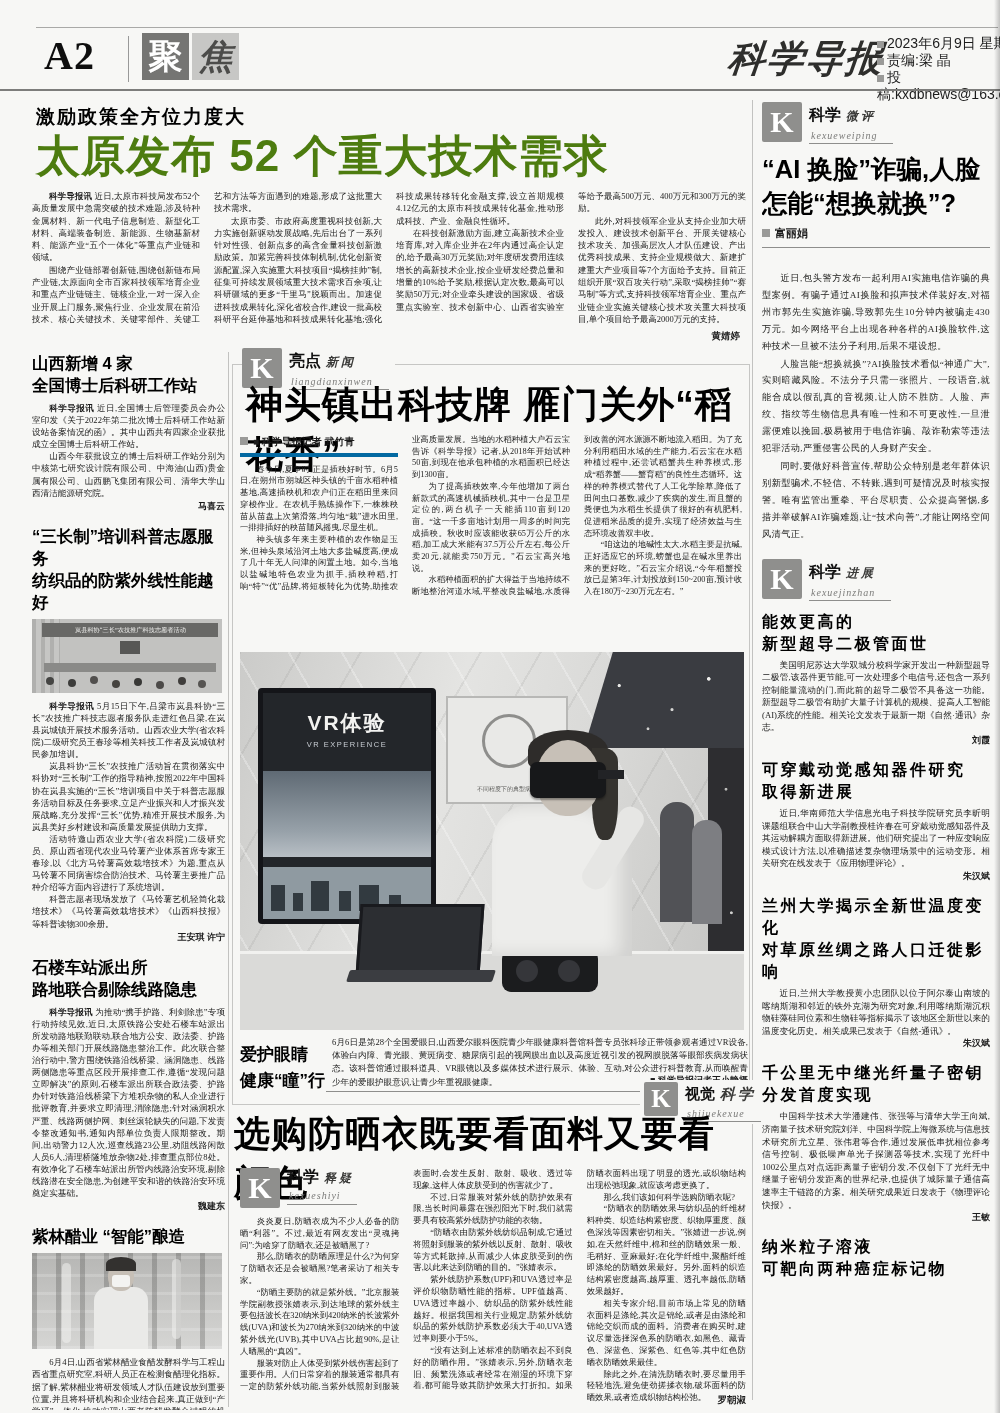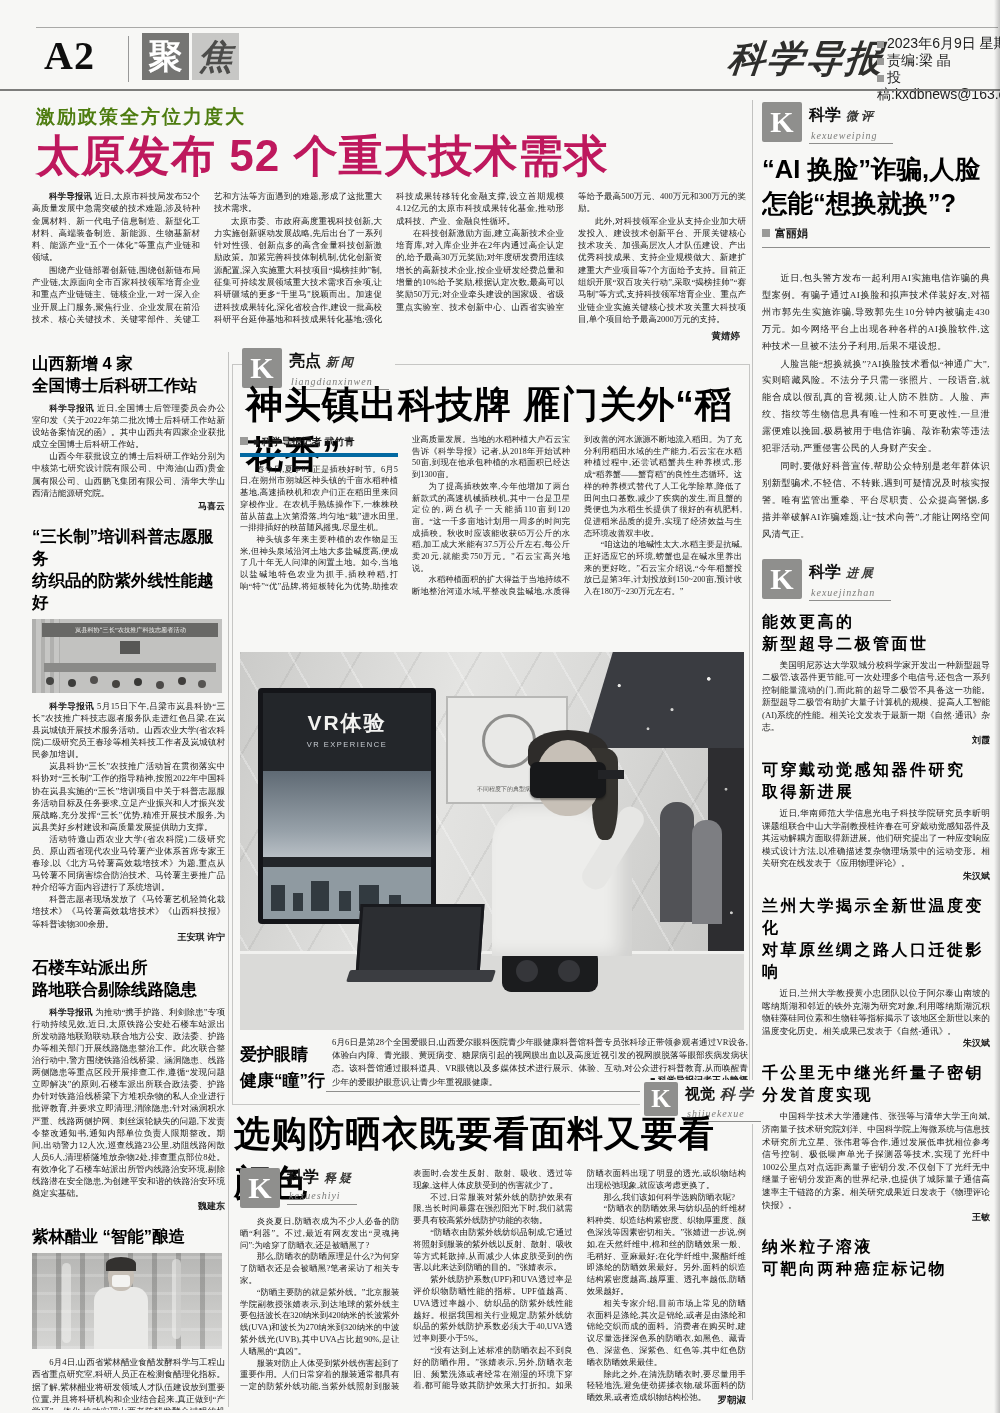--- a/index.html
+++ b/index.html
@@ -23,22 +23,22 @@
             transform:skewX(-6deg);letter-spacing:2px;}
   .hdr-info{left:877px;top:35px;width:146px;font-size:14px;line-height:17px;color:#1c1c1c;
             font-family:"Liberation Sans",sans-serif;}
   .hdr-info .sq{display:inline-block;width:7px;height:7px;background:#9a9a98;margin-right:3px;}
   .rule-hdr{left:0;top:89px;width:1000px;height:2px;background:#7d7d7b;}
   
   .vr1{left:752px;top:100px;width:1px;height:1300px;background:#c2c2c0;}
   .vr2{left:228px;top:352px;width:1px;height:1055px;background:#c2c2c0;}
   .scan-edge{right:0;top:0;width:6px;height:1413px;background:linear-gradient(to left,rgba(0,0,0,.22),rgba(0,0,0,0));}
   
-  .kicker{left:36px;top:104px;font-size:19px;font-weight:bold;letter-spacing:2px;color:#4d7c0f;}
-  .lead-headline{left:36px;top:127px;width:712px;font-size:44px;font-weight:bold;letter-spacing:1px;color:#be185d;}
+  .kicker{left:36px;top:104px;font-size:19px;font-weight:bold;letter-spacing:2px;color:#000000;}
+  .lead-headline{left:36px;top:127px;width:712px;font-size:44px;font-weight:bold;letter-spacing:1px;color:#4d7c0f;}
   .lead-body{left:32px;top:190px;width:714px;height:152px;column-count:4;column-gap:14px;
              font-size:8.5px;line-height:12.3px;overflow:hidden;}
   .lead-byline{left:600px;top:330px;width:140px;font-size:9.5px;}
   
   .kbadge{display:flex;gap:7px;align-items:flex-start;}
   .kbox{width:40px;height:40px;background:#8f8f8d;color:#fff;display:flex;align-items:center;
         justify-content:center;font-size:30px;font-weight:bold;border-radius:2px;
         font-family:"Liberation Serif",serif;}
   .kmeta{padding-top:3px;}
   .kt1{font-family:"Liberation Sans",sans-serif;font-weight:bold;font-size:16px;color:#111;}

